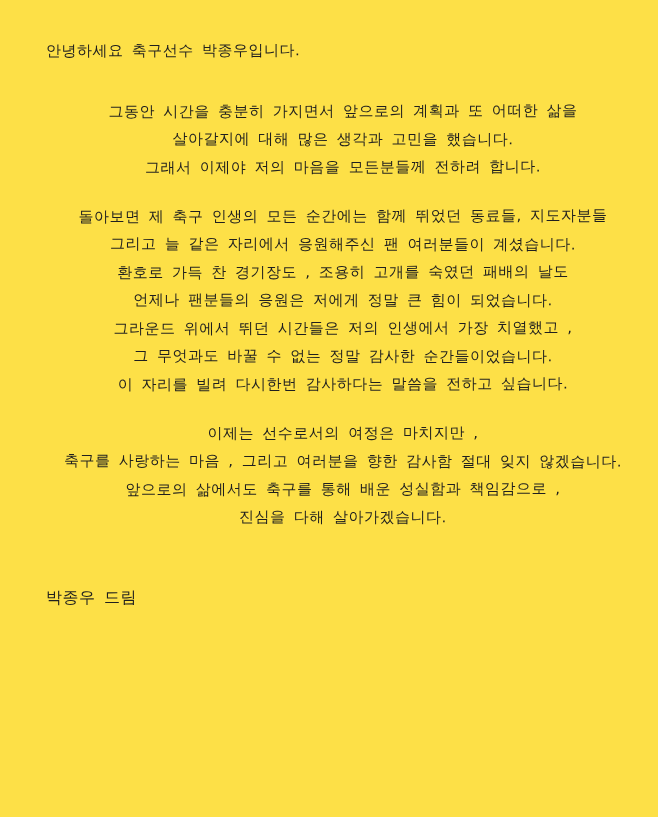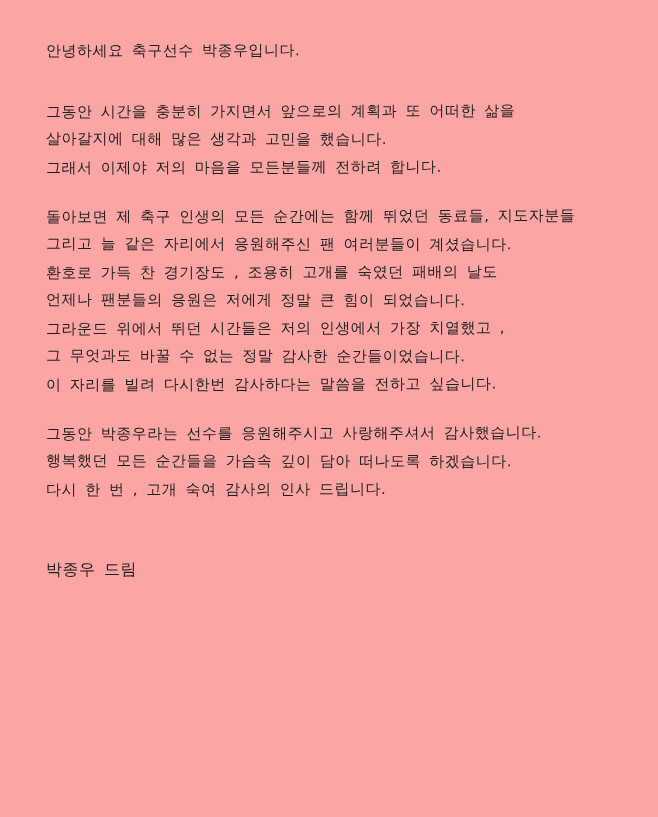--- a/index.html
+++ b/index.html
@@ -5,21 +5,21 @@
   html, body {
     margin: 0;
     padding: 0;
     background: #f3f3f3;
   }
   .page {
     position: relative;
     width: 658px;
     height: 817px;
     margin: 0 auto;
-    background: #fca5a5;
+    background: #fde047;
     overflow: hidden;
     box-sizing: border-box;
     padding: 36px 18px 0 46px;
     font-family: "DejaVu Sans", "Liberation Sans", sans-serif;
     color: #1f1f1f;
     font-size: 15px;
     letter-spacing: 0.5px;
     word-spacing: 3px;
   }
   .line {
@@ -28,20 +28,21 @@
     transform: rotate(-0.15deg);
   }
   .line:nth-child(even) {
     transform: rotate(0.1deg);
   }
   .greeting {
     margin-bottom: 33px;
   }
   .paragraph {
     margin-bottom: 21px;
+    text-align: center;
   }
   .indent {
     padding-left: 10px;
   }
   .signature {
     margin-top: 52px;
     font-size: 16px;
   }
 </style>
 </head>
@@ -61,22 +62,23 @@
   <div class="paragraph">
     <div class="line">돌아보면 제 축구 인생의 모든 순간에는 함께 뛰었던 동료들, 지도자분들</div>
     <div class="line">그리고 늘 같은 자리에서 응원해주신 팬 여러분들이 계셨습니다.</div>
     <div class="line">환호로 가득 찬 경기장도 , 조용히 고개를 숙였던 패배의 날도</div>
     <div class="line">언제나 팬분들의 응원은 저에게 정말 큰 힘이 되었습니다.</div>
     <div class="line">그라운드 위에서 뛰던 시간들은 저의 인생에서 가장 치열했고 ,</div>
     <div class="line">그 무엇과도 바꿀 수 없는 정말 감사한 순간들이었습니다.</div>
     <div class="line">이 자리를 빌려 다시한번 감사하다는 말씀을 전하고 싶습니다.</div>
   </div>
 
+  <div class="paragraph">
+    <div class="line">이제는 선수로서의 여정은 마치지만 ,</div>
+    <div class="line">축구를 사랑하는 마음 , 그리고 여러분을 향한 감사함 절대 잊지 않겠습니다.</div>
+    <div class="line">앞으로의 삶에서도 축구를 통해 배운 성실함과 책임감으로 ,</div>
+    <div class="line">진심을 다해 살아가겠습니다.</div>
+  </div>
 
-  <div class="paragraph">
-    <div class="line">그동안 박종우라는 선수를 응원해주시고 사랑해주셔서 감사했습니다.</div>
-    <div class="line">행복했던 모든 순간들을 가슴속 깊이 담아 떠나도록 하겠습니다.</div>
-    <div class="line">다시 한 번 , 고개 숙여 감사의 인사 드립니다.</div>
-  </div>
 
   <div class="line signature">박종우 드림</div>
 
 </div>
 
 </body></html>

